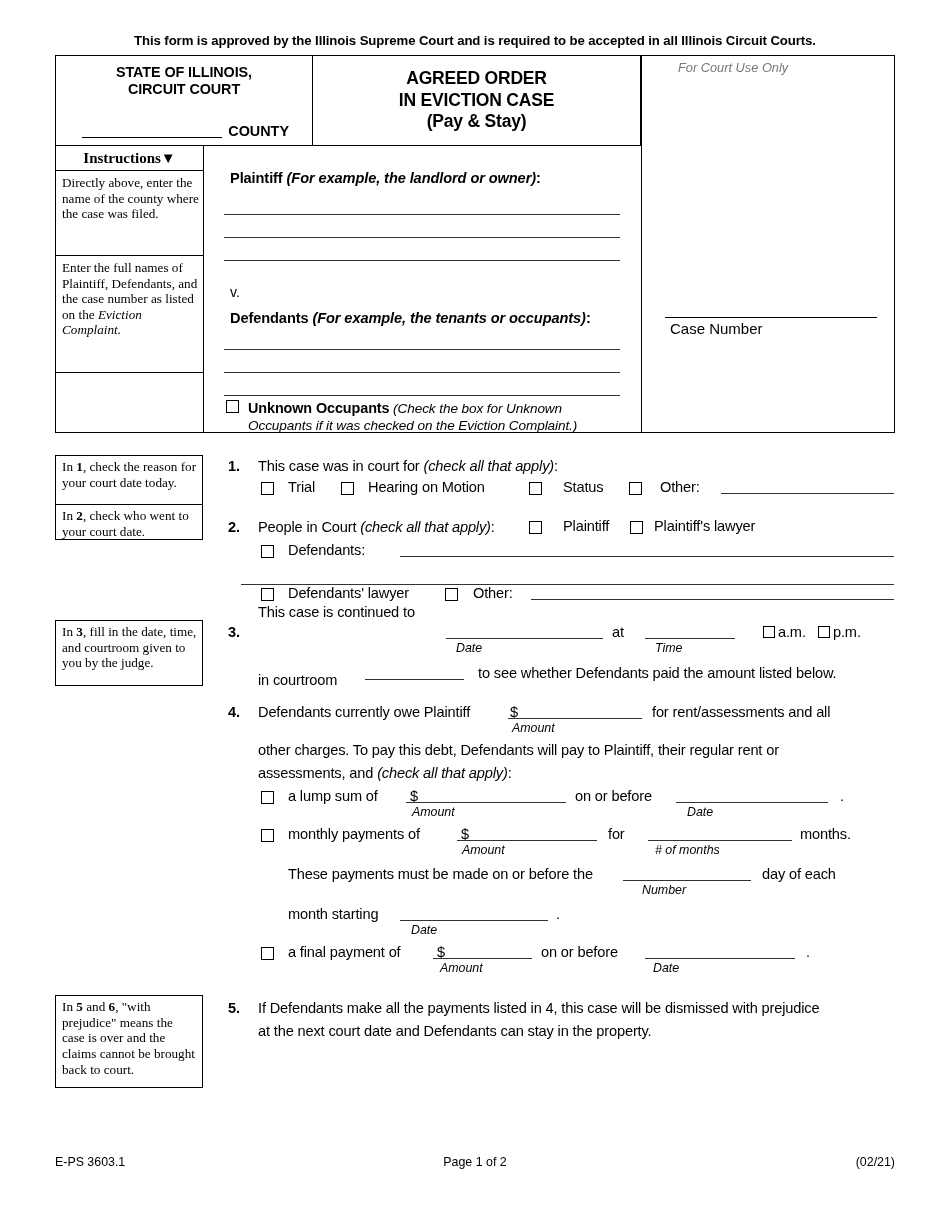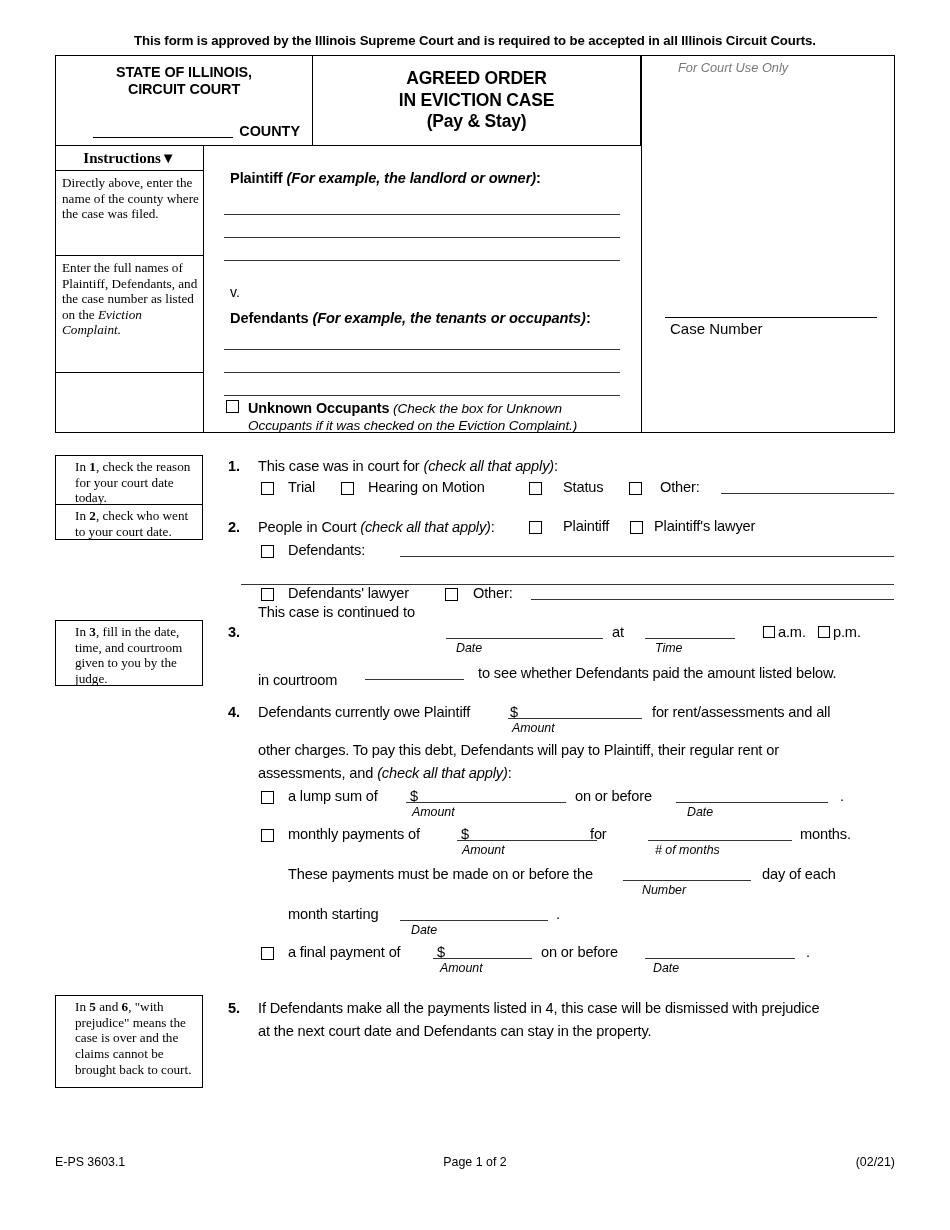--- a/index.html
+++ b/index.html
@@ -61,21 +61,21 @@
     line-height: 17px;
     margin-top: 8px;
     letter-spacing: -0.1px;
   }
   .cap-countyrow {
     position: absolute;
     left: 0;
     bottom: 6px;
     width: 257px;
     text-align: right;
-    padding-right: 13px;
+    padding-right: 24px;
     box-sizing: border-box;
     font-weight: bold;
     font-size: 14.4px;
   }
   .cap-county-line {
     display: inline-block;
     width: 140px;
     border-bottom: 1.4px solid #000;
     height: 13px;
     vertical-align: -2px;
@@ -245,21 +245,21 @@
   }
 
   
   .note {
     position: absolute;
     box-sizing: border-box;
     border: 1.4px solid #000;
     font-family: "Liberation Serif", serif;
     font-size: 13.2px;
     line-height: 15.7px;
-    padding: 3px 5px 3px 19px;
+    padding: 3px 5px 3px 6px;
     left: 55px;
     width: 148px;
   }
   .note b { font-weight: bold; }
 
   
   .footer {
     position: absolute;
     top: 1155px;
     left: 55px;
@@ -423,21 +423,21 @@
   <div class="item" style="left:575px;top:788px;">on or before</div>
   <span class="blank" style="position:absolute;left:676px;top:788px;width:152px;"></span>
   <div class="sublabel" style="left:687px;top:805px;">Date</div>
   <div class="item" style="left:840px;top:788px;">.</div>
 
   <span class="cb" style="position:absolute;left:261px;top:829px;"></span>
   <div class="item" style="left:288px;top:826px;">monthly payments of</div>
   <div class="item" style="left:461px;top:826px;">$</div>
   <span class="blank" style="position:absolute;left:457px;top:826px;width:140px;"></span>
   <div class="sublabel" style="left:462px;top:843px;">Amount</div>
-  <div class="item" style="left:590px;top:826px;">for</div>
+  <div class="item" style="left:608px;top:826px;">for</div>
   <span class="blank" style="position:absolute;left:648px;top:826px;width:144px;"></span>
   <div class="sublabel" style="left:655px;top:843px;"># of months</div>
   <div class="item" style="left:800px;top:826px;">months.</div>
 
   <div class="item" style="left:288px;top:866px;">These payments must be made on or before the</div>
   <span class="blank" style="position:absolute;left:623px;top:866px;width:128px;"></span>
   <div class="sublabel" style="left:642px;top:883px;">Number</div>
   <div class="item" style="left:762px;top:866px;">day of each</div>
 
   <div class="item" style="left:288px;top:906px;">month starting</div>

